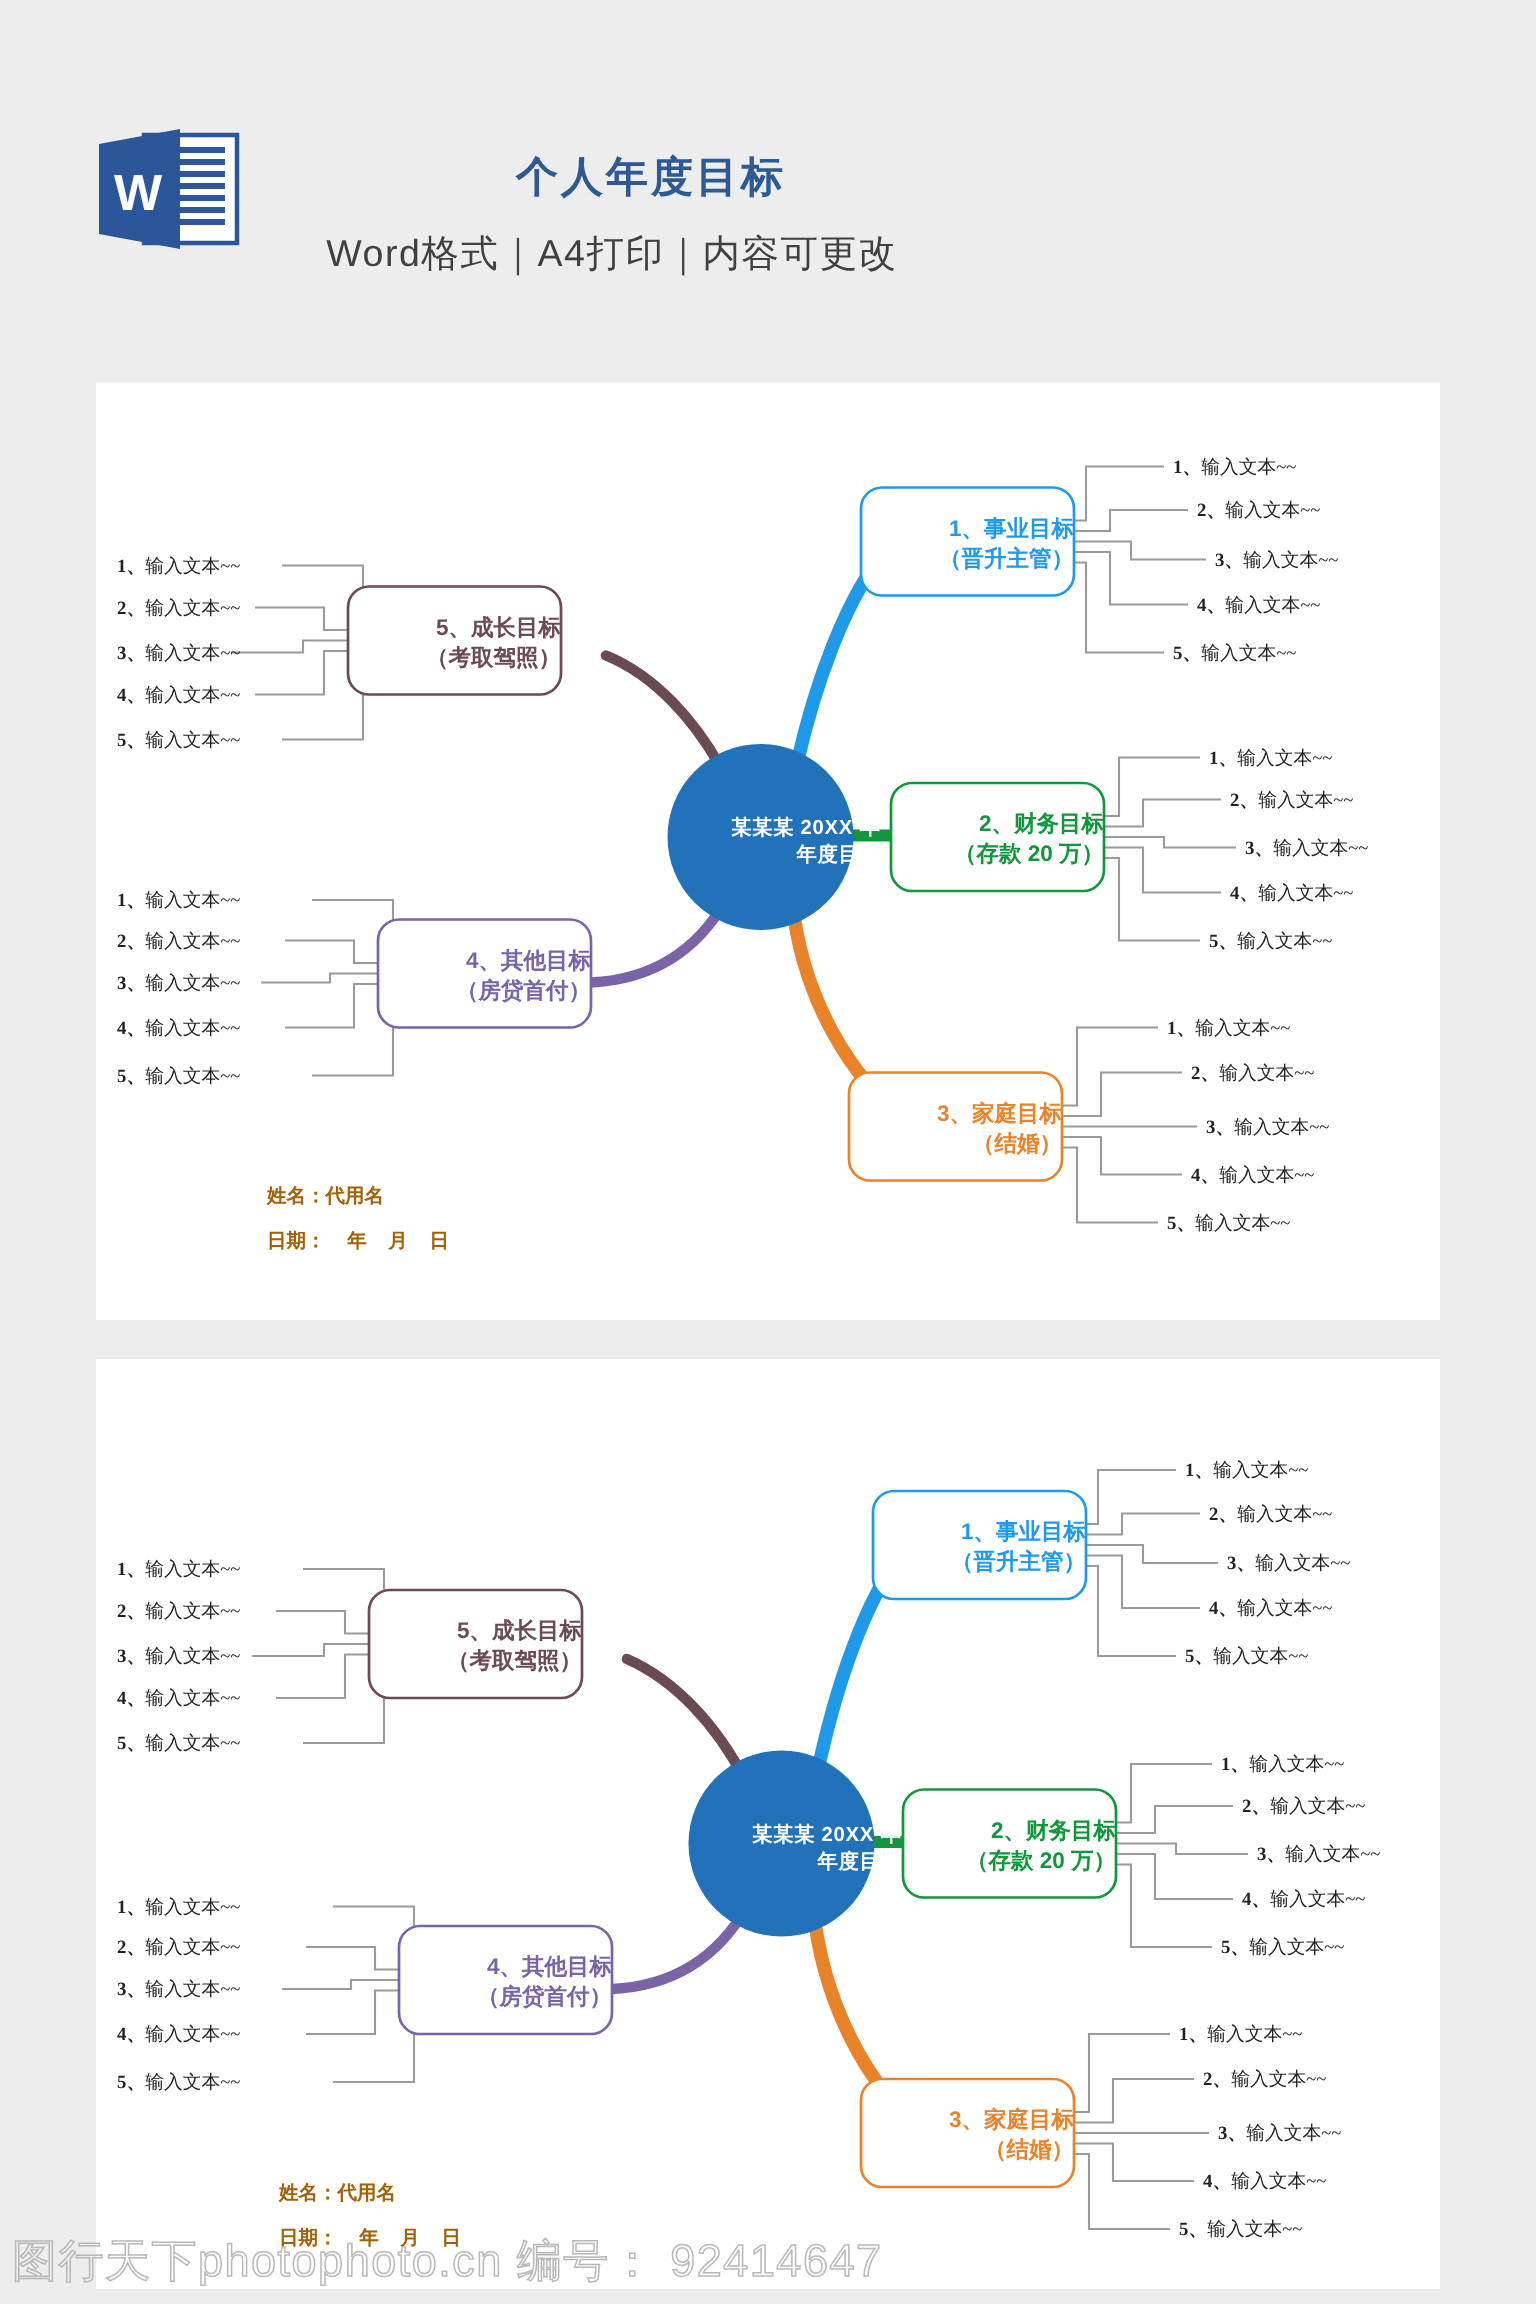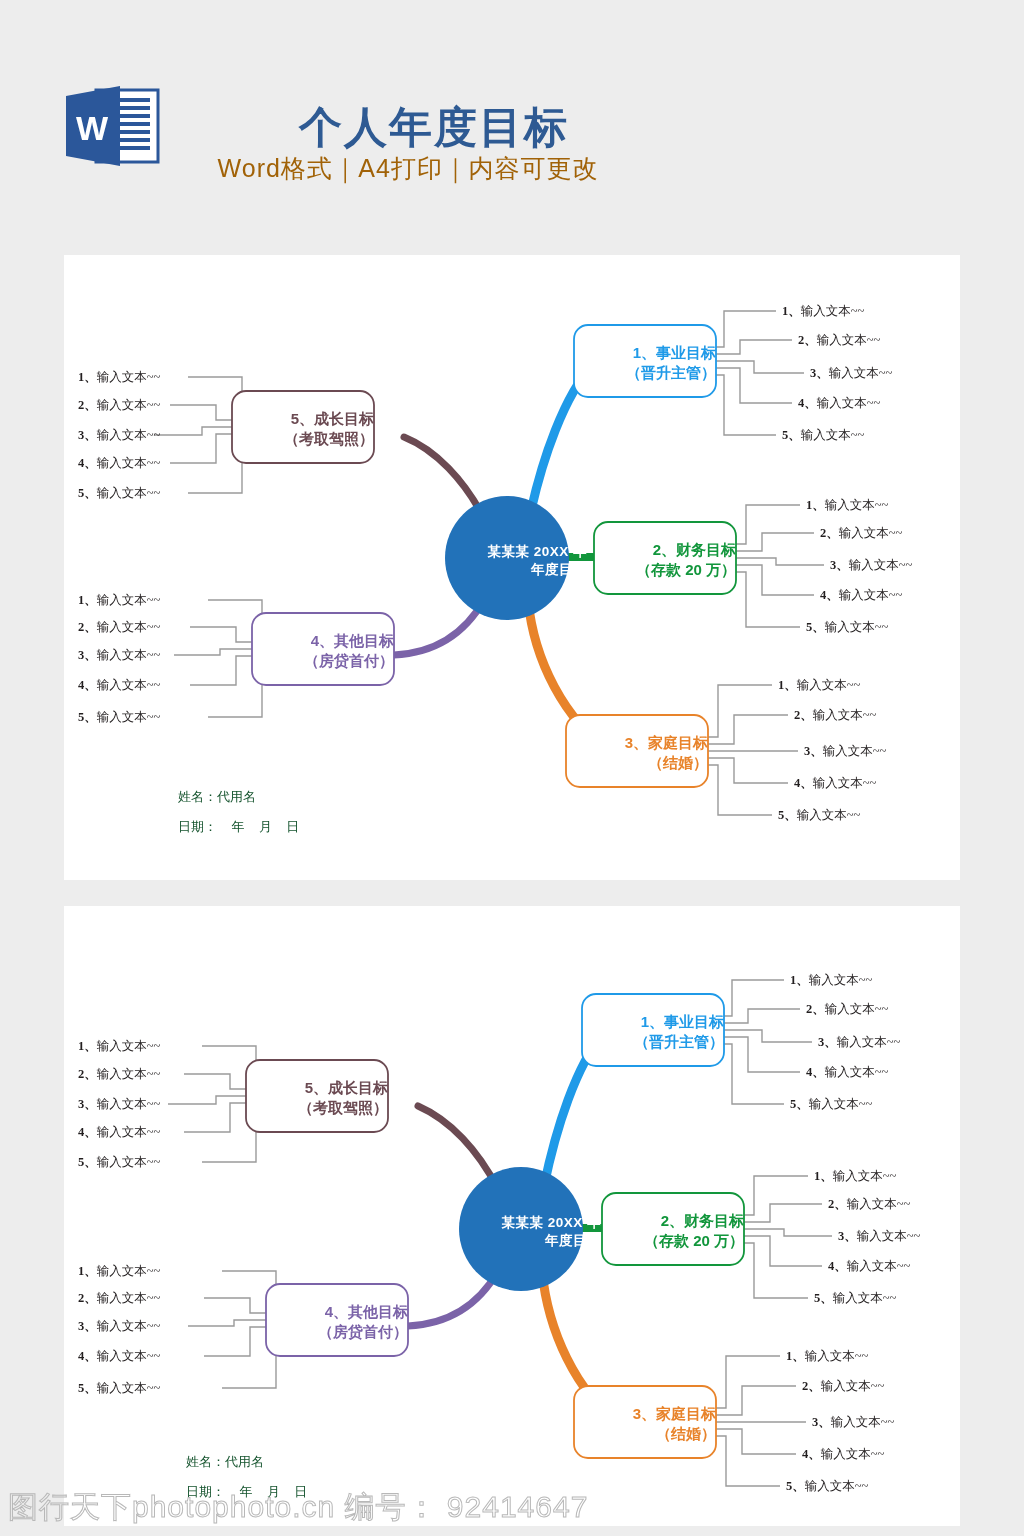--- a/index.html
+++ b/index.html
@@ -28,33 +28,33 @@
     top: 84px;
     width: 104px;
     height: 84px;
   }
   .header-title {
     position: absolute;
     left: 0;
     top: 99px;
     width: 868px;
     text-align: center;
-    font-size: 43px;
+    font-size: 28px;
     font-weight: bold;
     color: #2e5a93;
     letter-spacing: 2px;
   }
   .header-sub {
     position: absolute;
     left: 0;
     top: 152px;
     width: 816px;
     text-align: center;
     font-size: 25px;
-    color: #a16207;
+    color: #404040;
     letter-spacing: 1px;
   }
 
   
   .panel {
     position: absolute;
     left: 64px;
     width: 896px;
     background: #ffffff;
   }
@@ -90,22 +90,22 @@
     font-family: Liberation Serif, serif;
     font-size: 12.5px;
     color: #231f20;
     white-space: nowrap;
   }
   .leaf-label b { font-weight: bold; }
 
   .footer-line {
     position: absolute;
     font-size: 13px;
-    font-weight: normal;
-    color: #14532d;
+    font-weight: bold;
+    color: #a16207;
     white-space: pre;
   }
 
   
   .watermark {
     position: absolute;
     left: 8px;
     top: 1487px;
     font-size: 30px;
     color: transparent;

